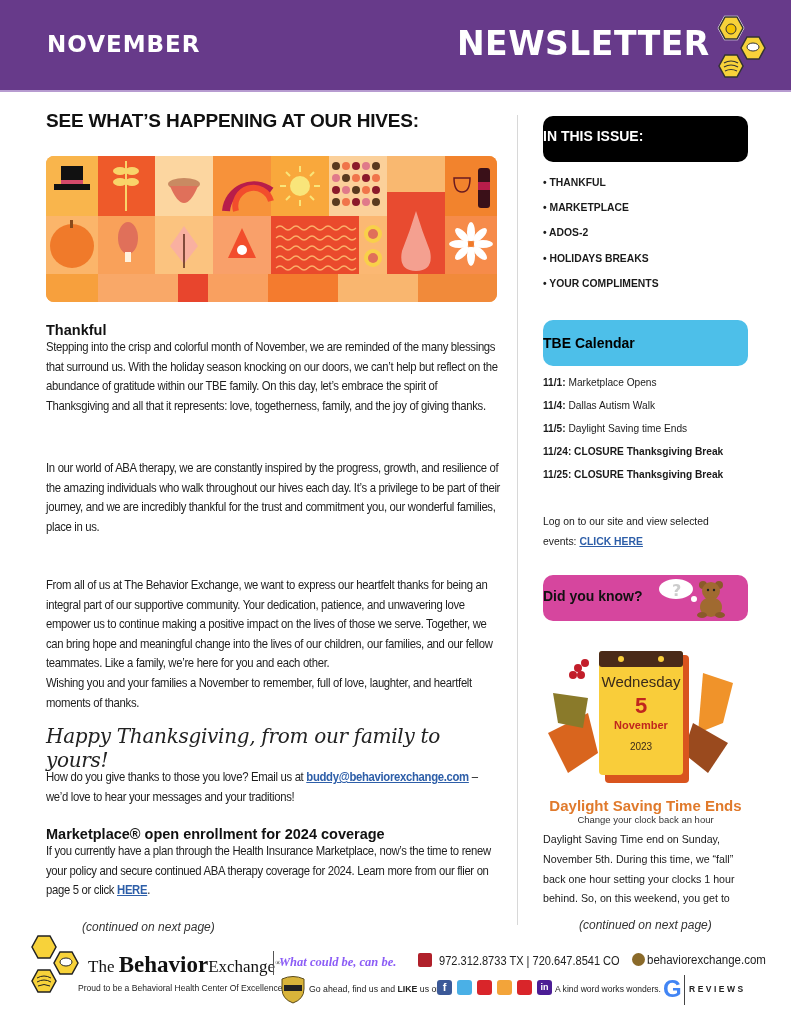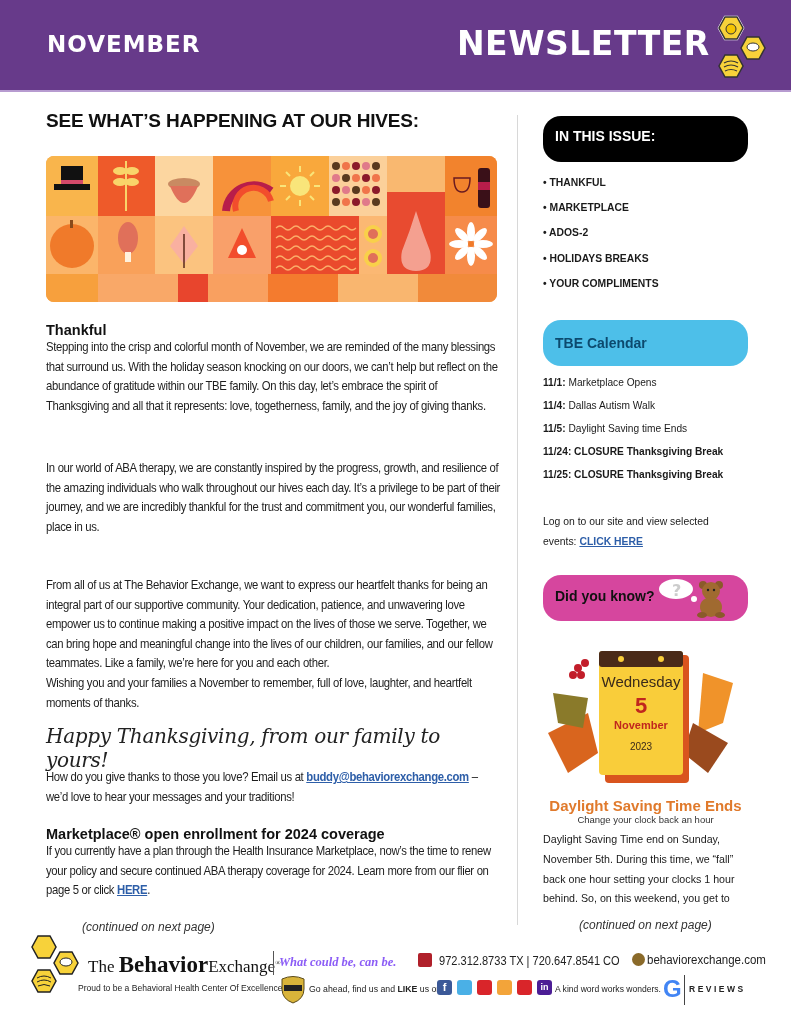--- a/index.html
+++ b/index.html
@@ -18,25 +18,25 @@
   .divider { position: absolute; left: 517px; top: 115px; width: 1px; height: 810px; background: #d8d8d8; }
 
   .body-text { font-size: 12.2px; line-height: 19.6px; letter-spacing: -0.35px; transform: scaleX(0.93); transform-origin: left; width: 490px; color: #1e1e1e; }
   .h-sub { font-weight: bold; font-size: 14.5px; color: #111; }
   .para { position: absolute; left: 0; }
   .script { font-family: "DejaVu Serif", serif; font-style: italic; font-size: 20px; letter-spacing: -0.3px; color: #222; }
   a.link { color: #2d5ea8; text-decoration: underline; font-weight: bold; }
   .cont { font-size: 12px; font-style: italic; color: #333; margin-left: 36px; }
 
   .side { position: absolute; left: 543px; top: 116px; width: 205px; }
-  .box { border-radius: 18px; padding-left: 12px; font-weight: bold; }
+  .box { border-radius: 10px; font-weight: bold; }
   .box-black { height: 46px; background: #000; color: #fff; font-size: 14px; line-height: 40px; }
   .issue-list { list-style: none; margin-top: 14px; }
   .issue-list li { font-size: 11.5px; font-weight: bold; height: 25.2px; transform: scaleX(0.9); transform-origin: left; }
-  .box-blue { height: 46px; background: #4dbfe9; color: #0c4a6e; font-size: 14px; line-height: 46px; }
+  .box-blue { height: 46px; background: #4dbfe9; color: #000000; font-size: 14px; line-height: 46px; }
   .cal-list { list-style: none; margin-top: 10px; }
   .cal-list li { font-size: 11.3px; height: 23px; transform: scaleX(0.9); transform-origin: left; white-space: nowrap; }
   .cal-list li b { font-weight: bold; }
   .box-pink { height: 46px; background: #d6469e; color: #111; font-size: 14px; line-height: 42px; position: relative; }
 
   .footer { position: absolute; left: 0; top: 935px; width: 791px; height: 89px; }
 </style>
 </head>
 <body>
 

